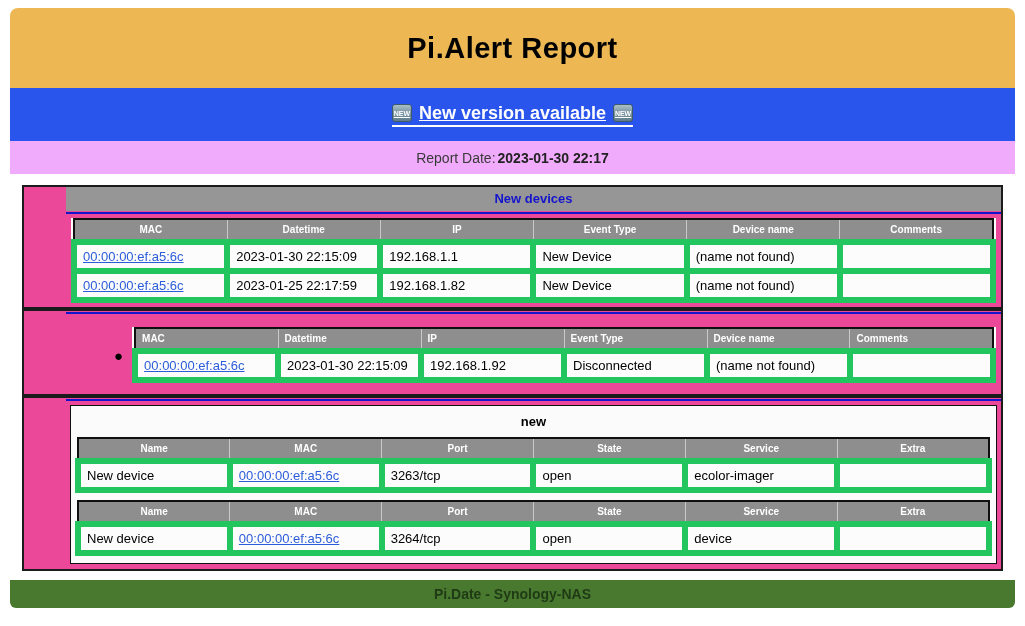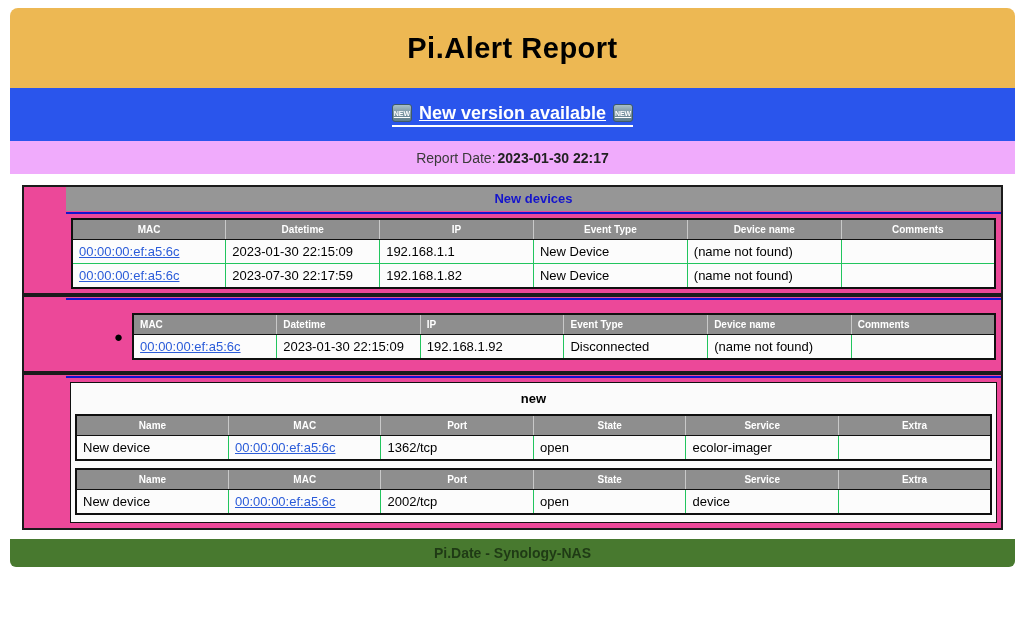--- a/index.html
+++ b/index.html
@@ -74,21 +74,21 @@
   table.data th {
     background: #8e8e8e; color: #ffffff;
     font-weight: bold; font-size: 10px;
     padding: 4px 6px;
     border-left: 1px solid #c9c9c9;
     border-bottom: 1px solid #101010;
   }
   table.data th:first-child { border-left: none; }
   table.data td {
     padding: 4px 6px;
-    border: 1px solid #22c55e;
+    border: 6px solid #22c55e;
     color: #000; height: 18px;
     background: #fcfcfc;
   }
   table.data.center-head th { text-align: center; }
   table.data.left-head th { text-align: left; }
   table.data col { width: 16.66%; }
 
   a.mac-link { color: #2b5cd9; text-decoration: underline; cursor: pointer; }
 
   
@@ -165,21 +165,21 @@
             <tr>
               <td><a class="mac-link">00:00:00:ef:a5:6c</a></td>
               <td>2023-01-30 22:15:09</td>
               <td>192.168.1.1</td>
               <td>New Device</td>
               <td>(name not found)</td>
               <td></td>
             </tr>
             <tr>
               <td><a class="mac-link">00:00:00:ef:a5:6c</a></td>
-              <td>2023-07-30 22:17:59</td>
+              <td>2023-01-25 22:17:59</td>
               <td>192.168.1.82</td>
               <td>New Device</td>
               <td>(name not found)</td>
               <td></td>
             </tr>
           </tbody>
         </table>
       </div>
     </div>
 
@@ -242,21 +242,21 @@
                 <th>Port</th>
                 <th>State</th>
                 <th>Service</th>
                 <th>Extra</th>
               </tr>
             </thead>
             <tbody>
               <tr>
                 <td>New device</td>
                 <td><a class="mac-link">00:00:00:ef:a5:6c</a></td>
-                <td>1362/tcp</td>
+                <td>3263/tcp</td>
                 <td>open</td>
                 <td>ecolor-imager</td>
                 <td></td>
               </tr>
             </tbody>
           </table>
         </div>
 
         <div class="tbl-pad">
           <table class="data center-head">
@@ -275,21 +275,21 @@
                 <th>Port</th>
                 <th>State</th>
                 <th>Service</th>
                 <th>Extra</th>
               </tr>
             </thead>
             <tbody>
               <tr>
                 <td>New device</td>
                 <td><a class="mac-link">00:00:00:ef:a5:6c</a></td>
-                <td>2002/tcp</td>
+                <td>3264/tcp</td>
                 <td>open</td>
                 <td>device</td>
                 <td></td>
               </tr>
             </tbody>
           </table>
         </div>
 
       </div>
     </div>

